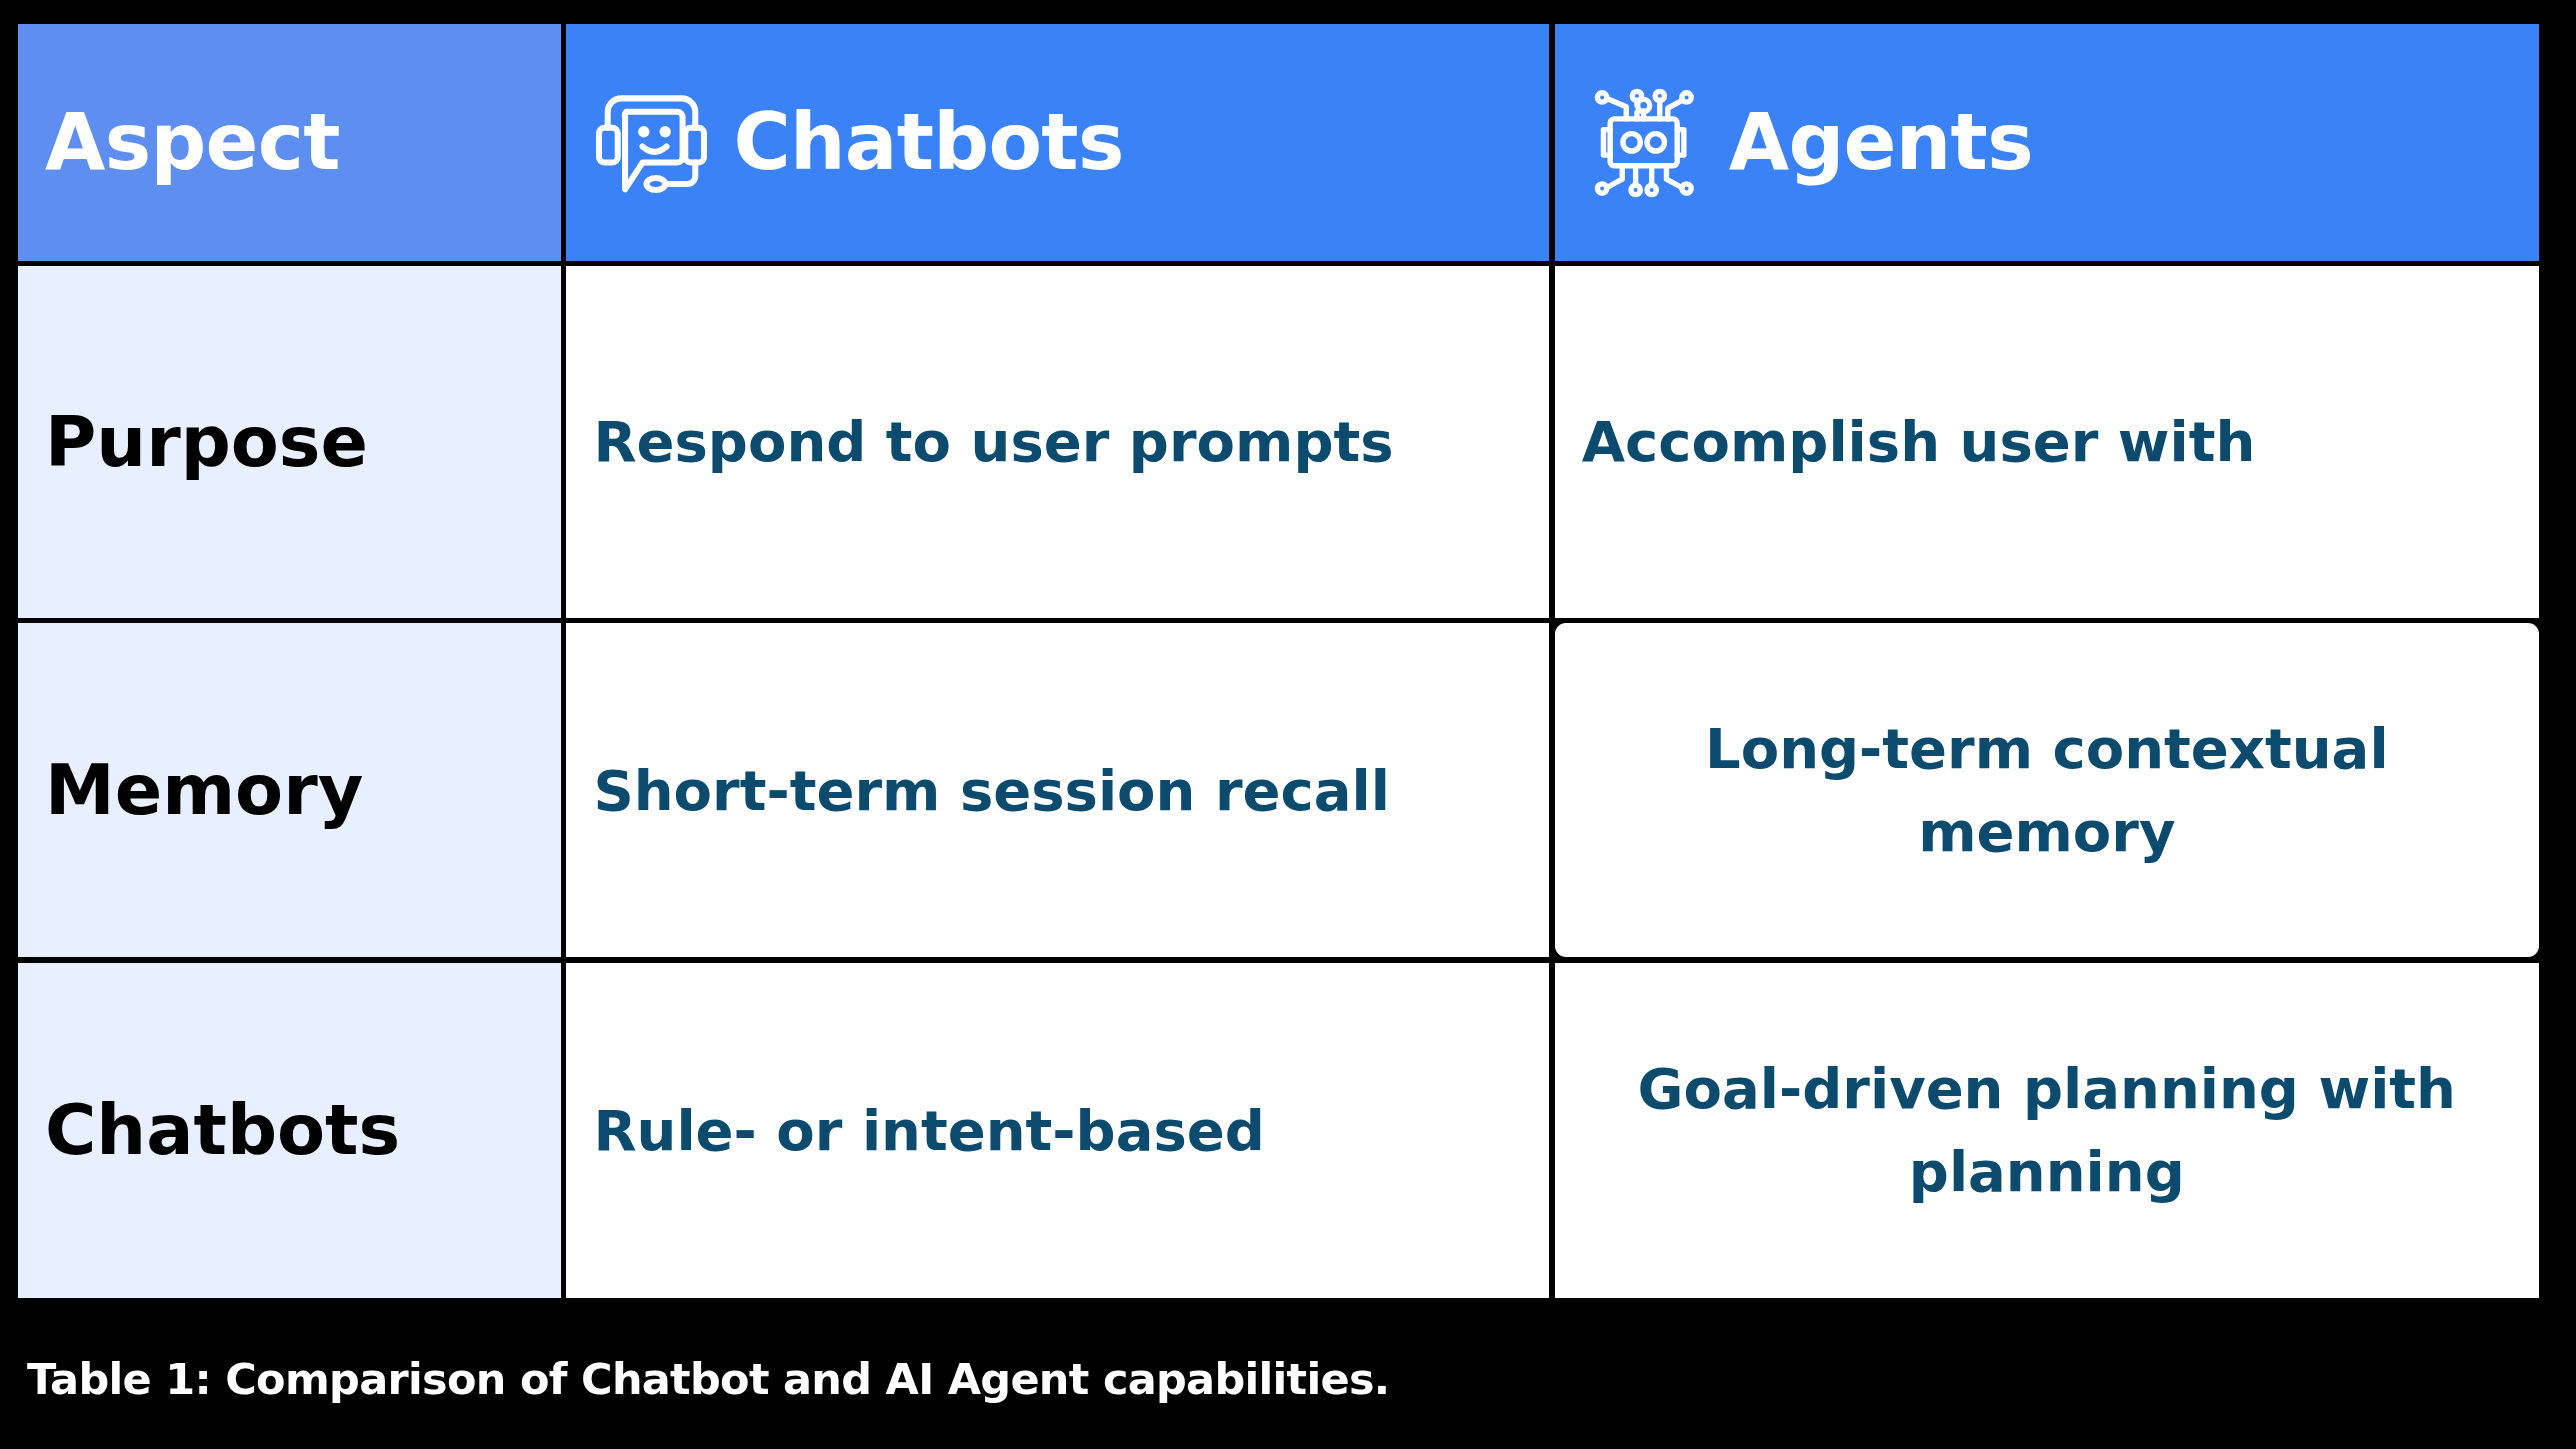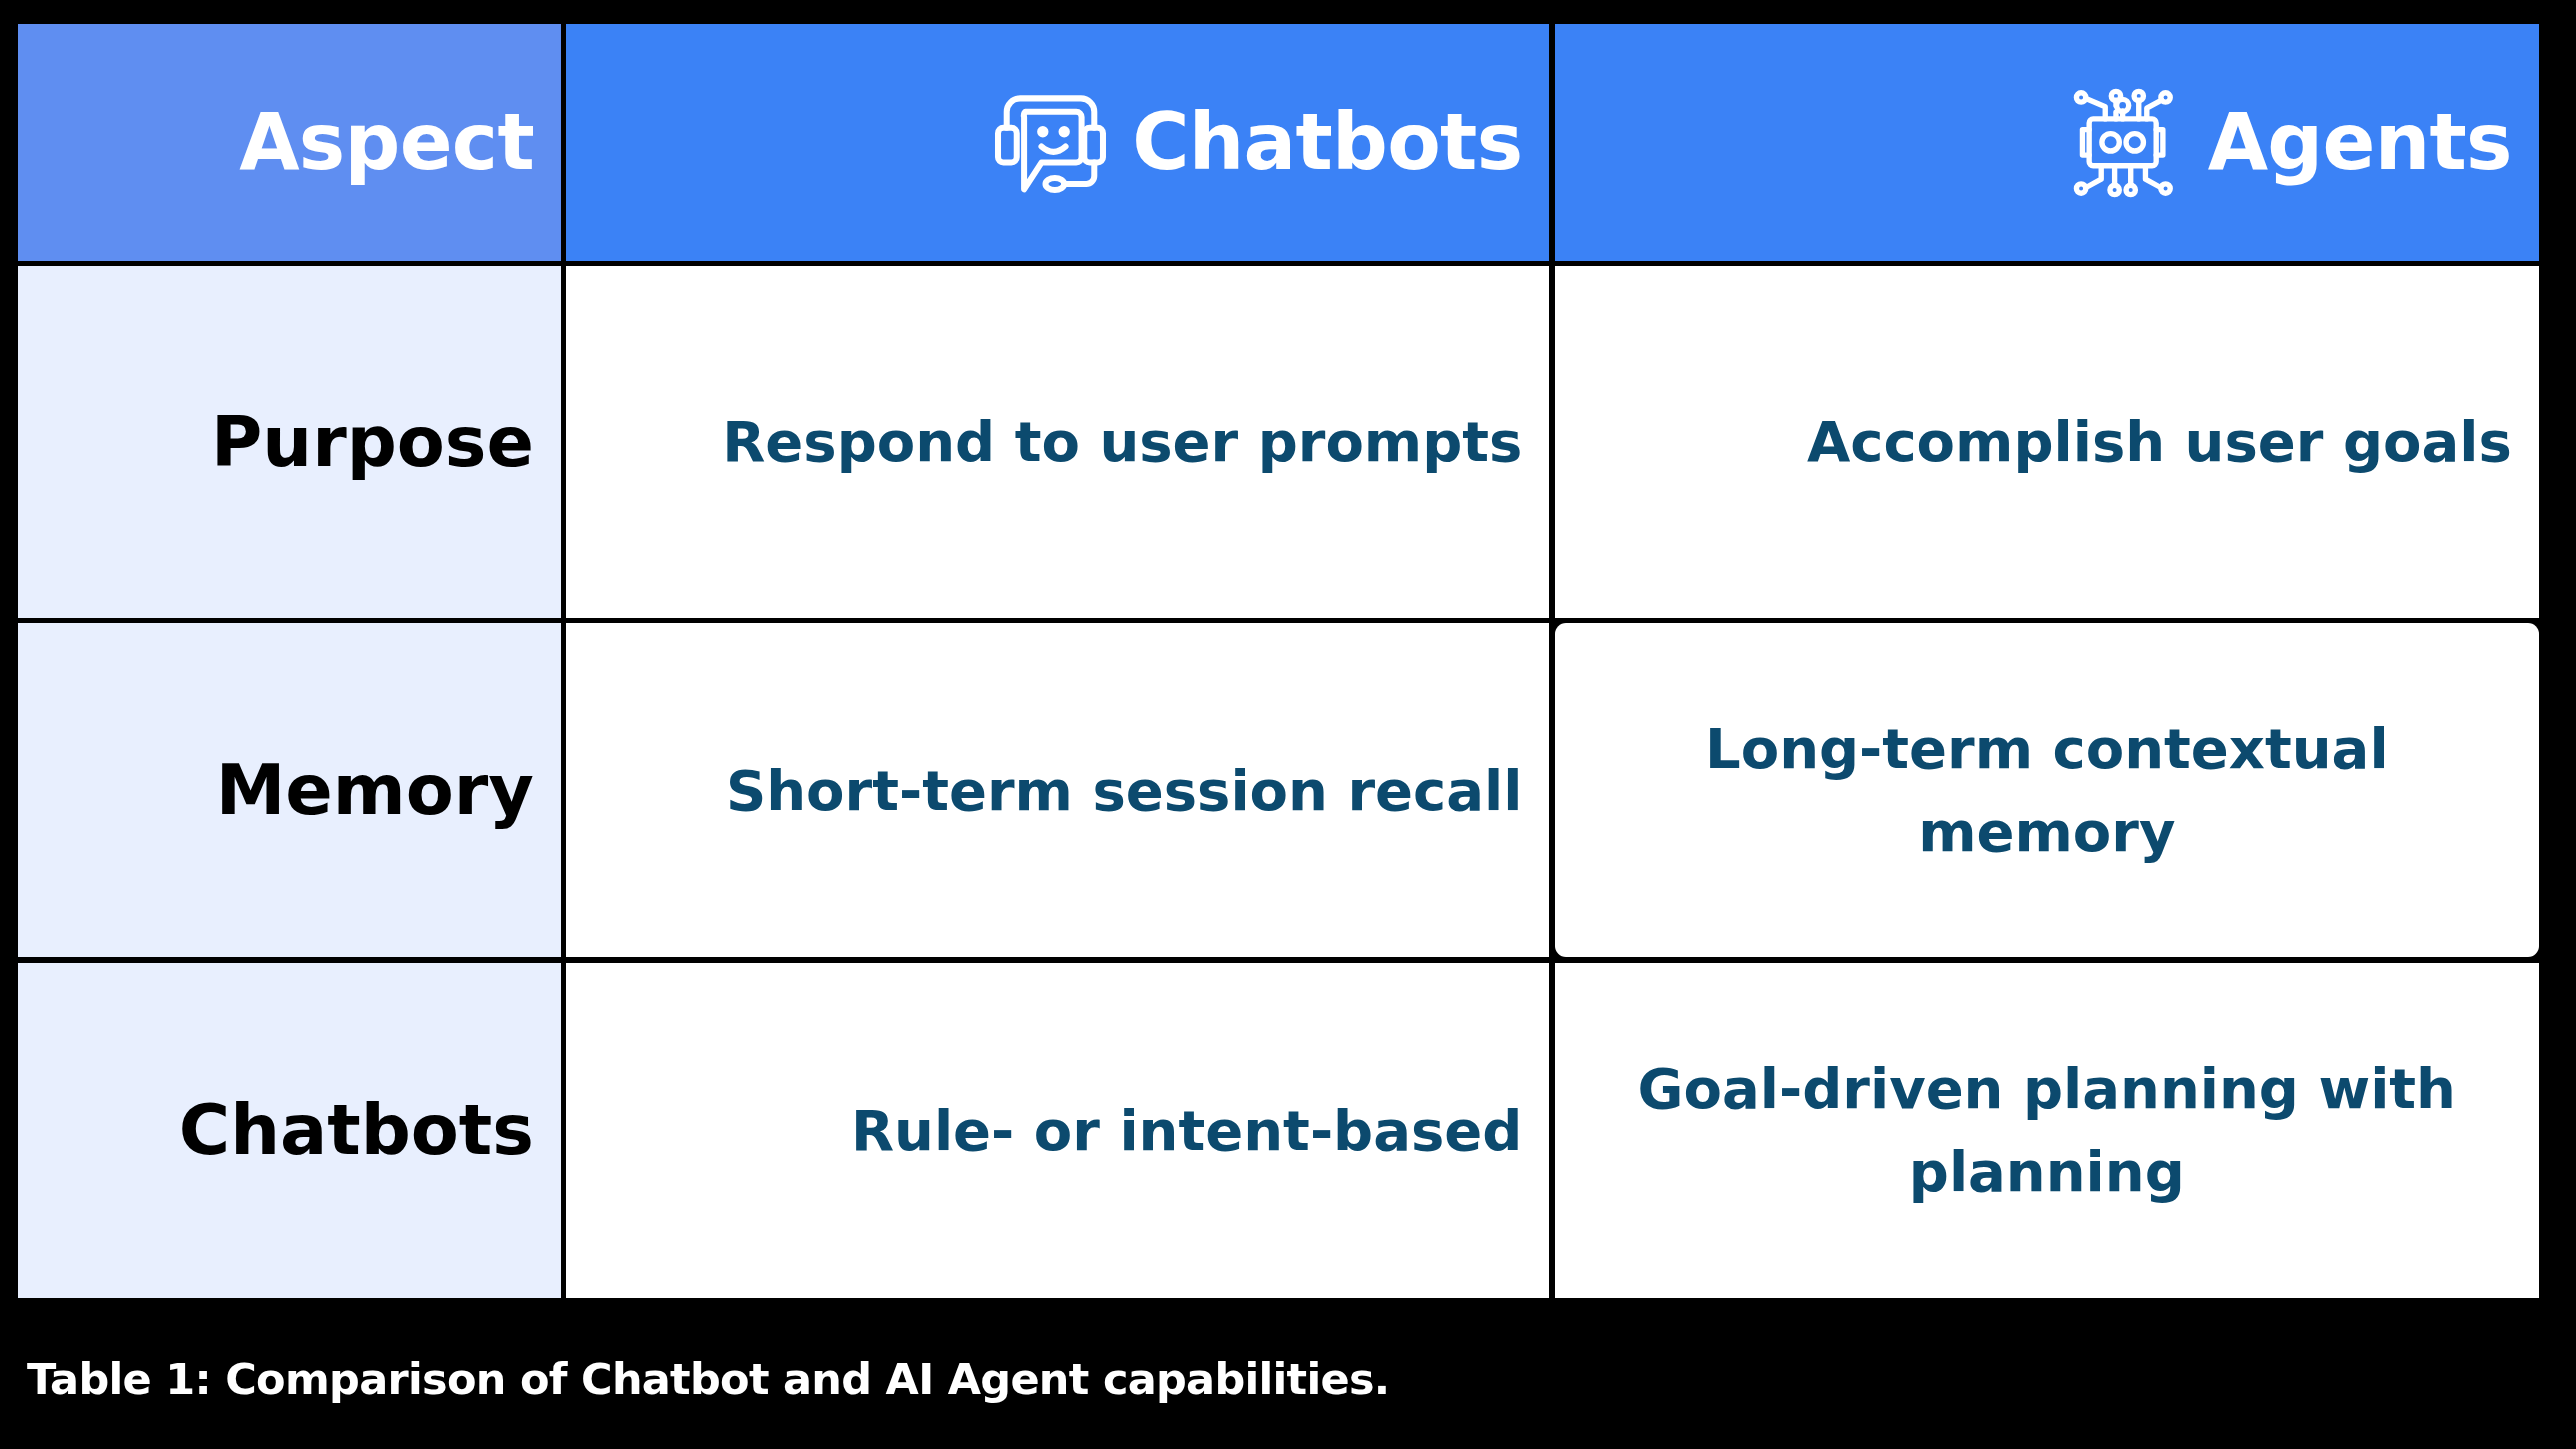--- a/index.html
+++ b/index.html
@@ -23,21 +23,21 @@
       display: grid;
       grid-template-columns: 543px 983px 984px;
       grid-template-rows: 237px 352px 334px 335px;
       column-gap: 5.4px;
       row-gap: 5.4px;
       background: #000000;
     }
     .cell {
       display: flex;
       align-items: center;
-      justify-content: flex-end;
+      justify-content: flex-start;
       text-align: center;
       box-sizing: border-box;
       padding: 0 27px;
     }
     .hdr {
       color: #ffffff;
       font-weight: bold;
       font-size: 78px;
       letter-spacing: -0.7px;
     }
@@ -135,21 +135,21 @@
     <span>Agents</span>
   </div>
 
   <div class="cell aspect-cell">
     <span>Purpose</span>
   </div>
   <div class="cell body-cell">
     <span>Respond to user prompts</span>
   </div>
   <div class="cell body-cell">
-    <span>Accomplish user goals</span>
+    <span>Accomplish user with</span>
   </div>
 
   <div class="cell aspect-cell">
     <span>Memory</span>
   </div>
   <div class="cell body-cell">
     <span>Short-term session recall</span>
   </div>
   <div class="cell body-cell" style="padding: 0 121px; border-radius: 11px;">
     <span>Long-term contextual memory</span>

